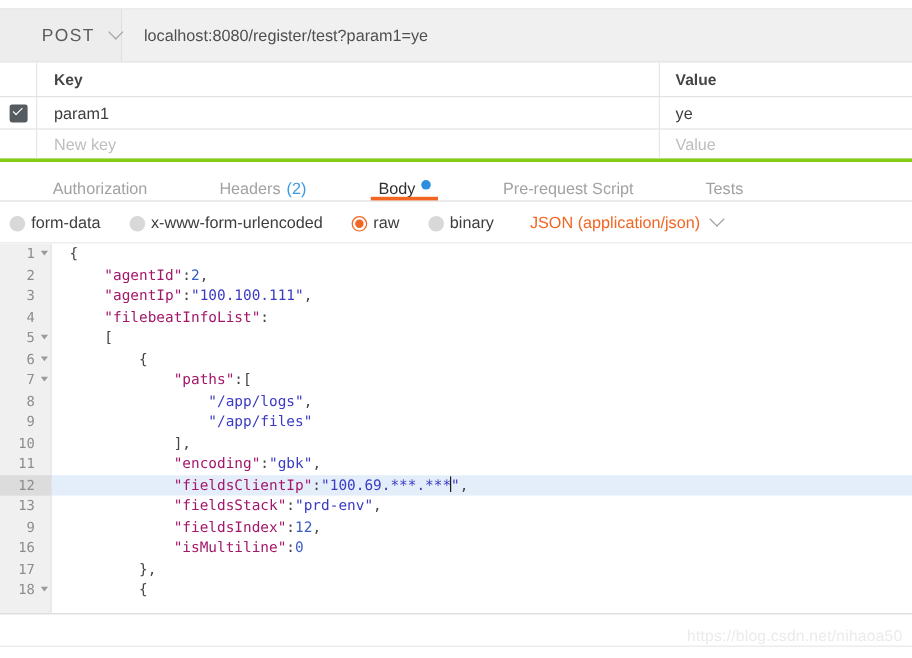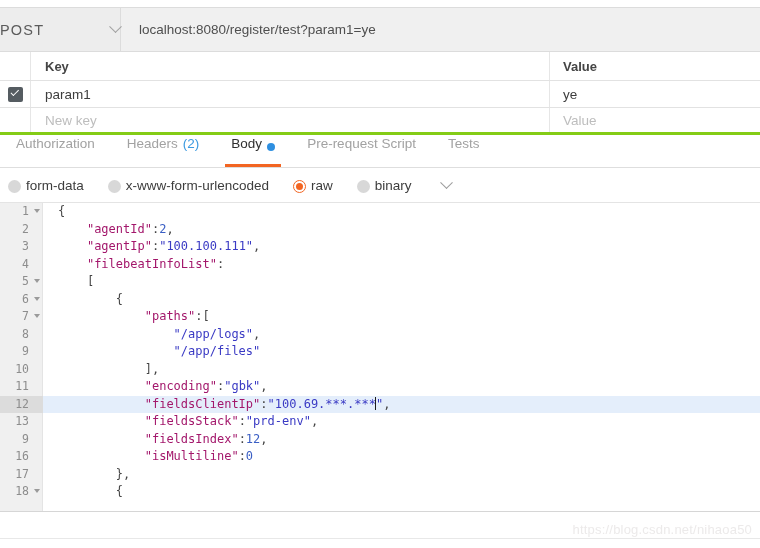--- a/index.html
+++ b/index.html
@@ -23,25 +23,25 @@
   .urlbar {
     display: flex;
     align-items: stretch;
     height: 45px;
     margin-top: 7px;
     border-top: 1px solid #dcdcdc;
     border-bottom: 1px solid #dcdcdc;
     background: #ffffff;
   }
   .method-box {
-    width: 121px;
+    width: 102px;
     background: #ededed;
     display: flex;
     align-items: center;
-    justify-content: space-between;
+    justify-content: flex-end;
     gap: 13px;
     border-right: 1px solid #dcdcdc;
     cursor: pointer;
   }
   .method-label {
     font-size: 14.5px;
     color: #5b5b5b;
     letter-spacing: 1.2px;
   }
   .chev {
@@ -134,27 +134,28 @@
     align-items: flex-end;
     height: 33px;
     padding-left: 0px;
     border-bottom: 1px solid #dedede;
     background: #fff;
   }
   .tab {
     position: relative;
     height: 33px;
     display: flex;
-    align-items: flex-end;
+    align-items: flex-start;
     gap: 5px;
     padding: 16px 16px;
     font-size: 13.5px;
     color: #a2a2a2;
     cursor: pointer;
     white-space: nowrap;
+    margin-left: 28px;
   }
   .tab.active { color: #2f2f2f; }
   .tab.active::after {
     content: "";
     position: absolute;
     left: 10px; right: 10px; bottom: 0;
     height: 3px;
     background: #f26522;
   }
   .cnt { color: #3c9ae0; }
@@ -382,20 +383,21 @@
     </div>
     <div class="radio-opt">
       <span class="rd on"></span>
       <span>raw</span>
     </div>
     <div class="radio-opt">
       <span class="rd"></span>
       <span>binary</span>
     </div>
     <div class="ctype">
+      <span>JSON (application/json)</span>
       <span class="chev-o"></span>
     </div>
   </div>
 
   <div class="editor">
     <div class="gutterbg"></div>
     <div class="codelines" id="codelines">
         <div class="cline"><div class="lnum">1<span class="fold"></span></div><div class="ctext"><span></span><span class="p">{</span></div></div>
         <div class="cline"><div class="lnum">2</div><div class="ctext"><span>    </span><span class="k">"agentId"</span><span class="p">:</span><span class="n">2</span><span class="p">,</span></div></div>
         <div class="cline"><div class="lnum">3</div><div class="ctext"><span>    </span><span class="k">"agentIp"</span><span class="p">:</span><span class="s">"100.100.111"</span><span class="p">,</span></div></div>

